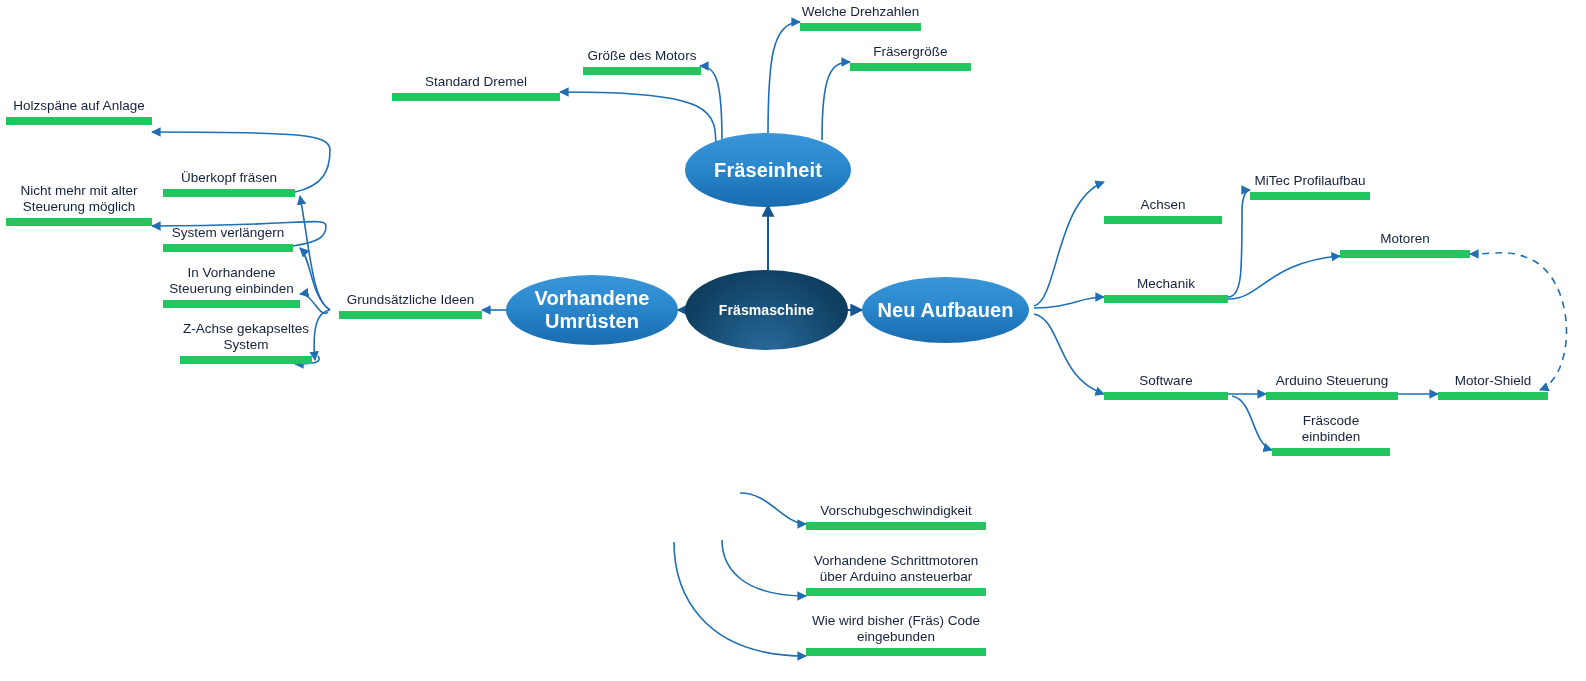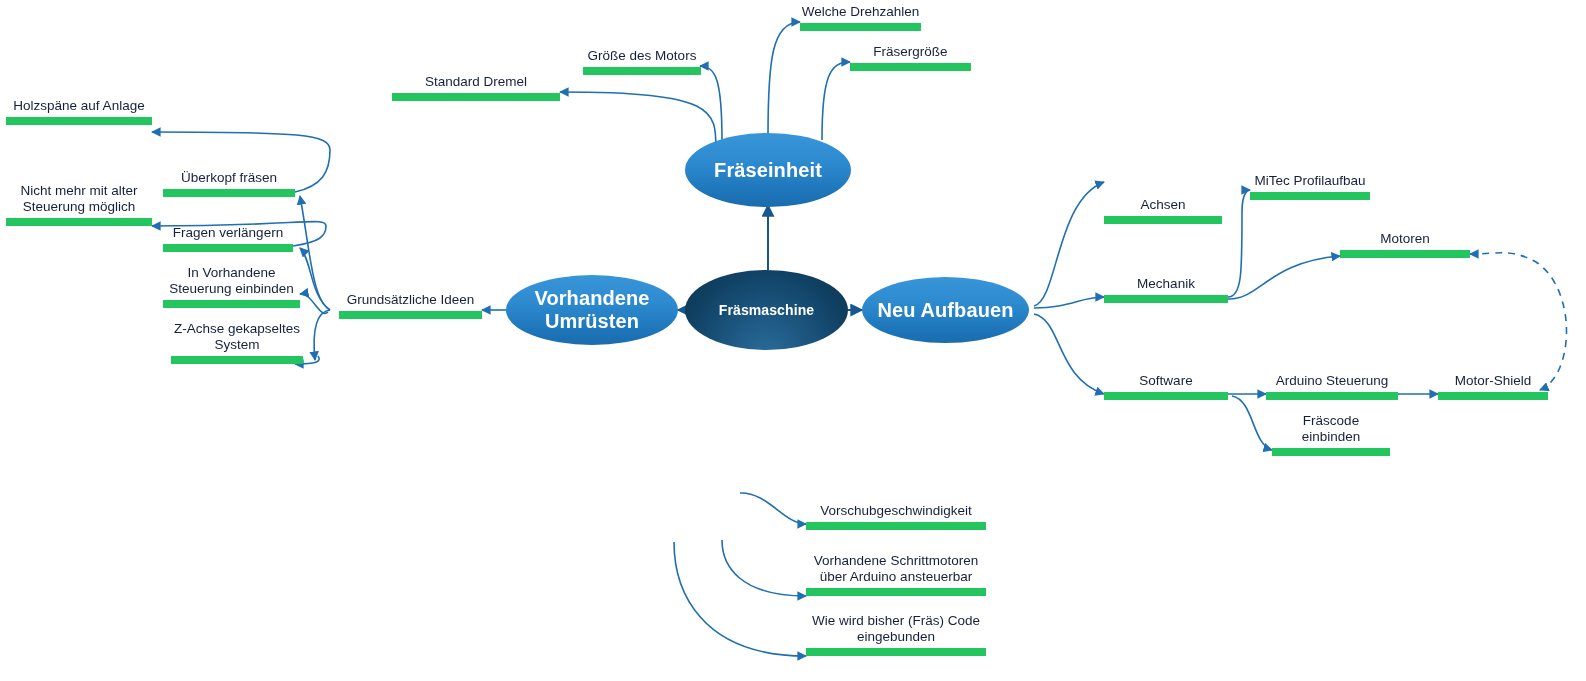--- a/index.html
+++ b/index.html
@@ -144,31 +144,31 @@
   <div class="branch" style="left:339px;top:295px;width:143px;height:24px;text-align:center;">
     <span>Grundsätzliche Ideen</span>
   </div>
   <div class="branch" style="left:163px;top:173px;width:132px;height:24px;">
     <span>Überkopf fräsen</span>
   </div>
   <div class="branch" style="left:6px;top:101px;width:146px;height:24px;">
     <span>Holzspäne auf Anlage</span>
   </div>
   <div class="branch" style="left:163px;top:228px;width:130px;height:24px;">
-    <span>Fragen verlängern</span>
+    <span>System verlängern</span>
   </div>
   <div class="branch" style="left:6px;top:184px;width:146px;height:42px;">
     <span>Nicht mehr mit alter
 Steuerung möglich</span>
   </div>
   <div class="branch" style="left:163px;top:266px;width:137px;height:42px;">
     <span>In Vorhandene
 Steuerung einbinden</span>
   </div>
-  <div class="branch" style="left:171px;top:322px;width:132px;height:42px;">
+  <div class="branch" style="left:180px;top:322px;width:132px;height:42px;">
     <span>Z-Achse gekapseltes
 System</span>
   </div>
 
   <div class="branch" style="left:1104px;top:164px;width:118px;height:24px;margin-top:36px;">
     <span>Achsen</span>
   </div>
   <div class="branch" style="left:1104px;top:279px;width:124px;height:24px;">
     <span>Mechanik</span>
   </div>

